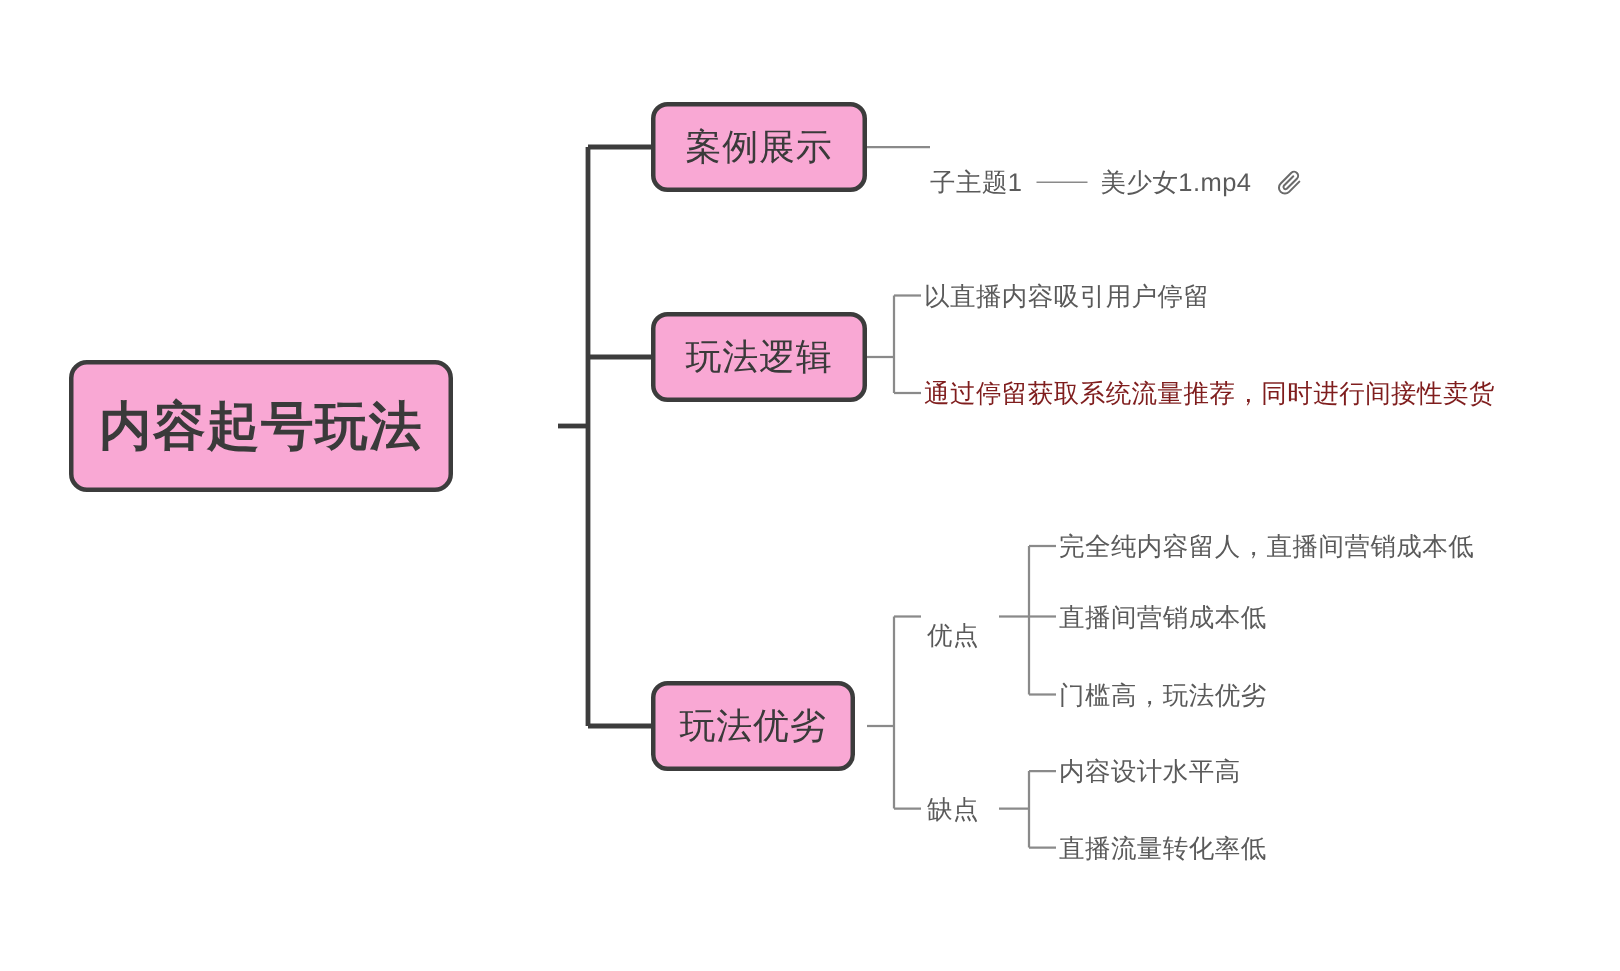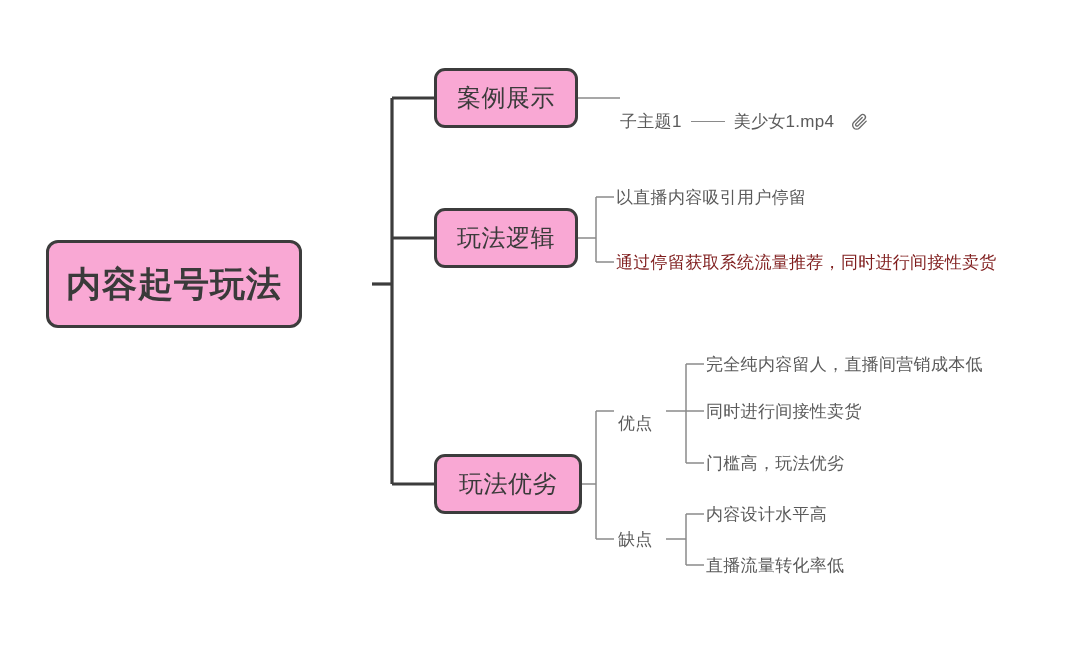--- a/index.html
+++ b/index.html
@@ -170,29 +170,29 @@
   </div>
 
   <div class="node node-branch" style="left:434px; top:208px; width:144px; height:60px;">
     <span>玩法逻辑</span>
   </div>
 
   <div class="leaf-mid" style="left:616px; top:185px;">以直播内容吸引用户停留</div>
 
   <div class="leaf leaf-wrap" style="left:616px; top:250px;">通过停留获取系统流量推荐，同时进行间接性卖货</div>
 
-  <div class="node node-branch" style="left:434px; top:454px; width:148px; height:60px;">
+  <div class="node node-branch" style="left:434px; top:454px; width:136px; height:60px;">
     <span>玩法优劣</span>
   </div>
 
   <div class="leaf-mid" style="left:618px; top:399px;margin-top:12px;">优点</div>
 
   <div class="leaf-mid" style="left:706px; top:352px;">完全纯内容留人，直播间营销成本低</div>
 
-  <div class="leaf-mid" style="left:706px; top:399px;">同时进行间接性卖货</div>
+  <div class="leaf-mid" style="left:706px; top:399px;">直播间营销成本低</div>
 
   <div class="leaf-mid" style="left:706px; top:451px;">门槛高，玩法优劣</div>
 
   <div class="leaf-mid" style="left:618px; top:527px;">缺点</div>
 
   <div class="leaf-mid" style="left:706px; top:502px;">内容设计水平高</div>
 
   <div class="leaf-mid" style="left:706px; top:553px;">直播流量转化率低</div>
 
 </div>

